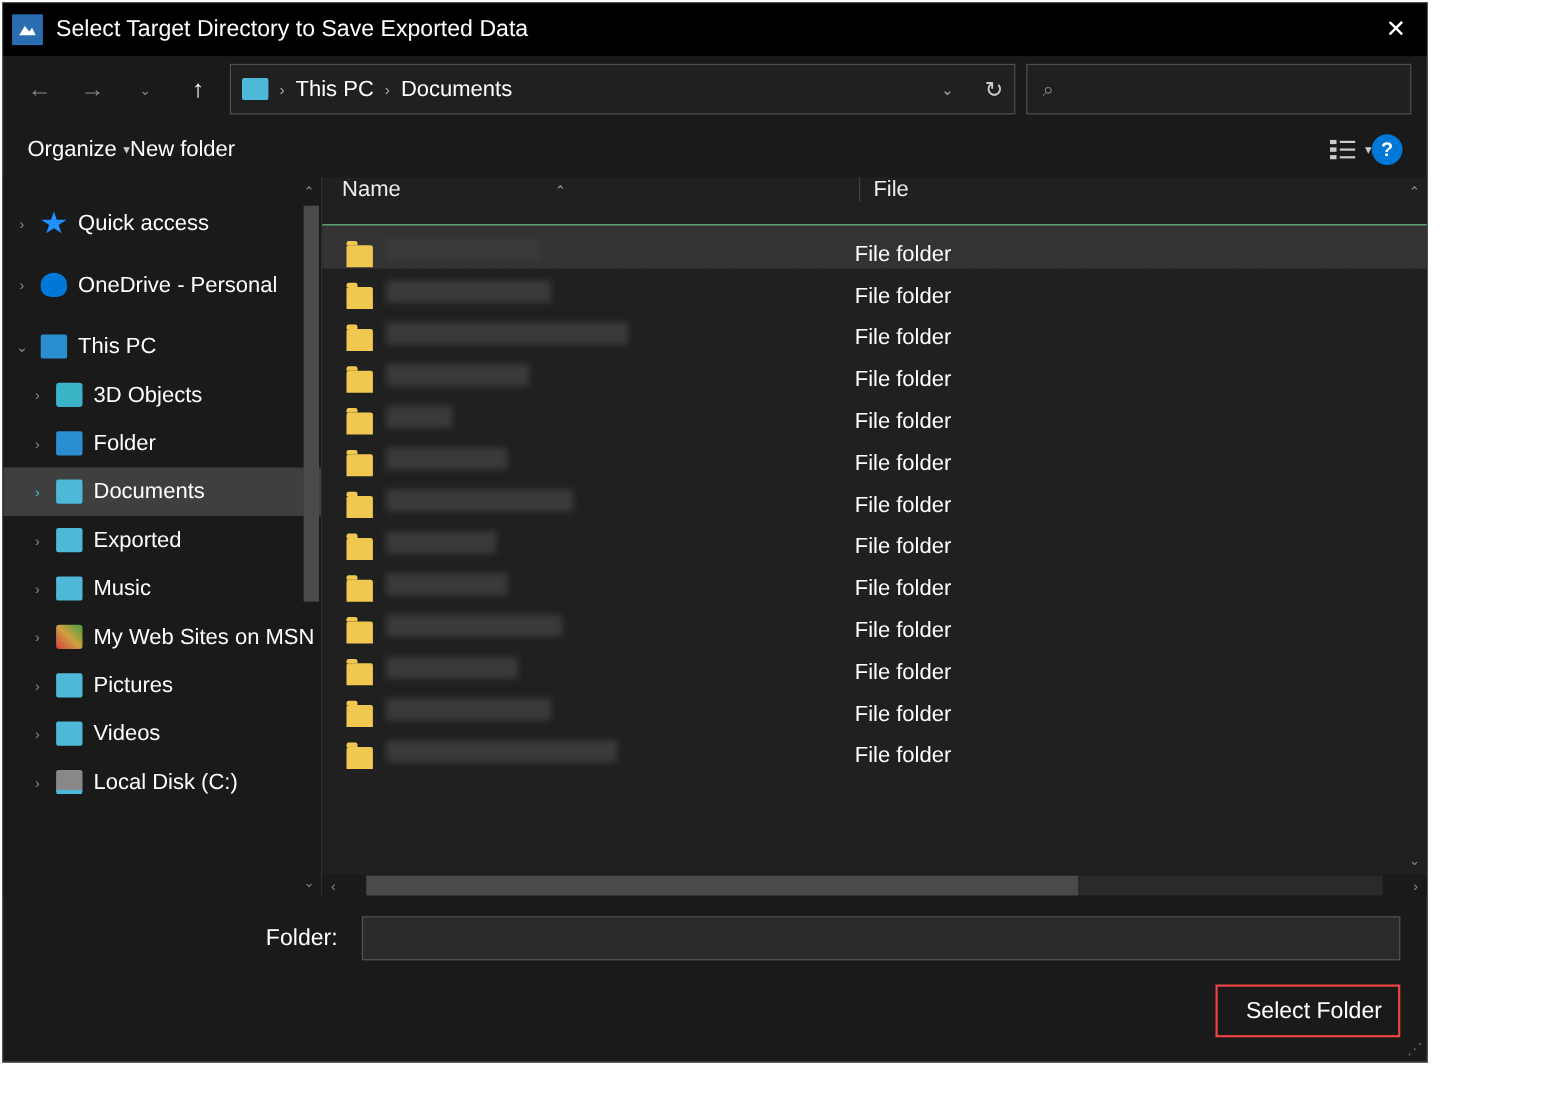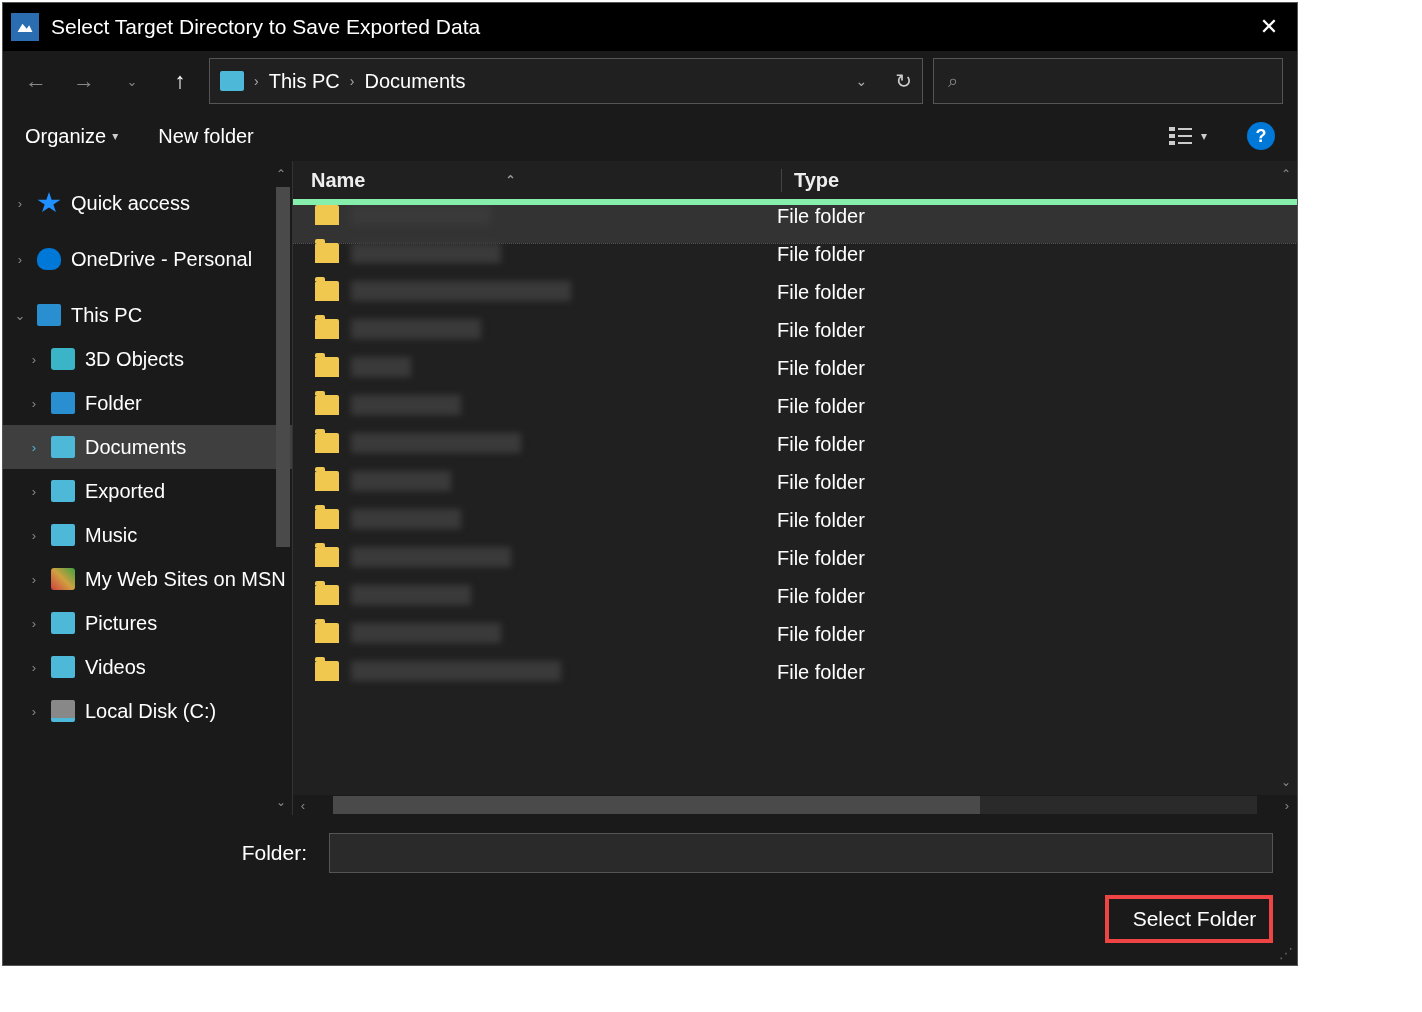--- a/index.html
+++ b/index.html
@@ -15,21 +15,21 @@
 .nav-btn.active { color: #fff; }
 .path-box { flex: 1; height: 46px; border: 1px solid #555; display: flex; align-items: center; padding: 0 10px; gap: 10px; background: #202020; }
 .path-box .folder-icon { width: 24px; height: 20px; background: #4db8d8; border-radius: 2px; position: relative; }
 .path-box .crumb { font-size: 20px; color: #fff; cursor: pointer; }
 .path-box .crumb-sep { color: #aaa; font-size: 14px; }
 .path-box .spacer { flex: 1; }
 .path-box .drop { color: #aaa; font-size: 14px; cursor: pointer; }
 .path-box .refresh { color: #ccc; font-size: 20px; cursor: pointer; margin-left: 18px; }
 .search-box { width: 350px; height: 46px; border: 1px solid #555; display: flex; align-items: center; padding: 0 14px; gap: 12px; background: #202020; }
 .search-box input { background: transparent; border: none; color: #888; font-size: 20px; outline: none; flex: 1; }
-.toolbar { height: 50px; display: flex; align-items: center; padding: 0 22px; gap: 40px; }
+.toolbar { height: 50px; display: flex; align-items: center; padding: 0 22px; }
 .tool-item { font-size: 20px; color: #fff; display: flex; align-items: center; gap: 6px; cursor: pointer; }
 .tool-item .caret { font-size: 12px; color: #ccc; }
 .toolbar .spacer { flex: 1; }
 .view-btn { display: flex; align-items: center; gap: 8px; cursor: pointer; color: #ccc; }
 .help-btn { width: 28px; height: 28px; border-radius: 50%; background: #0078d7; color: #fff; display: flex; align-items: center; justify-content: center; font-weight: bold; font-size: 18px; cursor: pointer; }
 .body { flex: 1; display: flex; min-height: 0; }
 .sidebar { width: 290px; background: #1a1a1a; position: relative; overflow: hidden; border-right: 1px solid #333; }
 .sidebar .scroll-up, .sidebar .scroll-down { position: absolute; right: 2px; width: 18px; height: 18px; color: #888; font-size: 12px; display: flex; align-items: center; justify-content: center; }
 .sidebar .scroll-up { top: 4px; }
 .sidebar .scroll-down { bottom: 4px; }
@@ -47,47 +47,47 @@
 .ico.cube { background: #3cb4c8; border-radius: 3px; }
 .ico.desktop { background: #2a8fd0; border-radius: 2px; }
 .ico.doc { background: #4db8d8; border-radius: 2px; }
 .ico.down { background: #4db8d8; border-radius: 2px; }
 .ico.music { background: #4db8d8; border-radius: 2px; }
 .ico.web { background: linear-gradient(45deg,#d04040,#d0a040,#40a040); border-radius: 3px; }
 .ico.pic { background: #4db8d8; border-radius: 2px; }
 .ico.vid { background: #4db8d8; border-radius: 2px; }
 .ico.disk { background: #888; border-radius: 2px; border-bottom: 4px solid #4db8d8; }
 .main { flex: 1; display: flex; flex-direction: column; background: #202020; position: relative; }
-.col-headers { height: 44px; display: flex; align-items: center; padding-left: 18px; font-size: 20px; color: #eee; border-bottom: 6px solid #86efac; font-weight: bold; }
+.col-headers { height: 44px; display: flex; align-items: flex-start; padding-left: 18px; font-size: 20px; color: #eee; border-bottom: 1px solid #86efac; }
 .col-name { width: 470px; display: flex; align-items: center; gap: 140px; }
 .col-name .sort { font-size: 12px; color: #999; }
 .col-type { width: 214px; border-left: 1px solid #444; padding-left: 12px; }
 .col-size { flex: 1; border-left: 1px solid #444; padding-left: 12px; }
 .file-list { flex: 1; overflow: hidden; position: relative; }
-.file-row { height: 38px; display: flex; align-items: flex-start; padding-left: 22px; font-size: 20px; }
+.file-row { height: 38px; display: flex; align-items: flex-end; padding-left: 22px; font-size: 20px; }
 .file-row.sel { background: #333; outline: 1px dotted #555; }
 .file-row .fico { width: 24px; height: 20px; background: #f0c850; border-radius: 2px 2px 0 0; margin-right: 12px; position: relative; }
 .file-row .fico::before { content:""; position:absolute; top:-4px; left:0; width:10px; height:4px; background:#f0c850; border-radius:2px 2px 0 0; }
 .file-row .fname { width: 426px; }
 .file-row .blur { display:inline-block; height:20px; background:#3a3a3a; filter: blur(3px); }
 .file-row .ftype { width: 214px; }
 .hscroll { height: 20px; background: #1a1a1a; display: flex; align-items: center; }
 .hscroll .track { flex:1; height: 18px; background: #2a2a2a; margin: 0 20px; position: relative; }
 .hscroll .hthumb { position:absolute; left:0; top:0; height:18px; width:70%; background:#4a4a4a; }
 .hscroll .arrow { width:20px; color:#888; text-align:center; font-size:13px; }
 .main .vscroll-up, .main .vscroll-down { position:absolute; right:2px; width:18px; height:18px; color:#888; font-size:12px; display:flex; align-items:center; justify-content:center; }
 .main .vscroll-up { top: 4px; }
 .main .vscroll-down { bottom: 24px; }
 .footer { padding: 18px 24px 22px; }
 .folder-row { display: flex; align-items: center; gap: 22px; margin-bottom: 22px; }
 .folder-row label { font-size: 21px; text-align: right; width: 280px; }
 .folder-row input { flex: 1; height: 40px; background: #2a2a2a; border: 1px solid #555; color: #fff; font-size: 18px; padding: 0 10px; outline: none; }
 .btn-row { display: flex; justify-content: flex-end; gap: 18px; }
 .btn { min-width: 168px; height: 48px; border: 1px solid #888; background: #1a1a1a; color: #fff; font-size: 21px; cursor: pointer; }
-.btn.primary { border: 4px solid #ef4444; padding-left: 11px; }
+.btn.primary { border: 2px solid #ef4444; padding-left: 11px; }
 .resize-grip { position:absolute; right:4px; bottom:4px; color:#666; font-size:14px; }
 </style>
 </head>
 <body>
 
 <div class="dialog">
 
   <div class="titlebar">
     <span class="app-icon">
       <svg viewBox="0 0 24 24">
@@ -213,21 +213,21 @@
       <span class="scroll-down">⌄</span>
     </div>
 
     <div class="main">
       <span class="vscroll-up">⌃</span>
       <div class="col-headers">
         <div class="col-name">
           <span>Name</span>
           <span class="sort">⌃</span>
         </div>
-        <div class="col-type">Type</div>
+        <div class="col-type">File</div>
       </div>
       <div class="file-list" id="file-list">
           <div class="file-row sel">
             <span class="fico"></span>
             <span class="fname"><span class="blur" style="width:140px"></span></span>
             <span class="ftype">File folder</span>
           </div>
           <div class="file-row">
             <span class="fico"></span>
             <span class="fname"><span class="blur" style="width:150px"></span></span>

